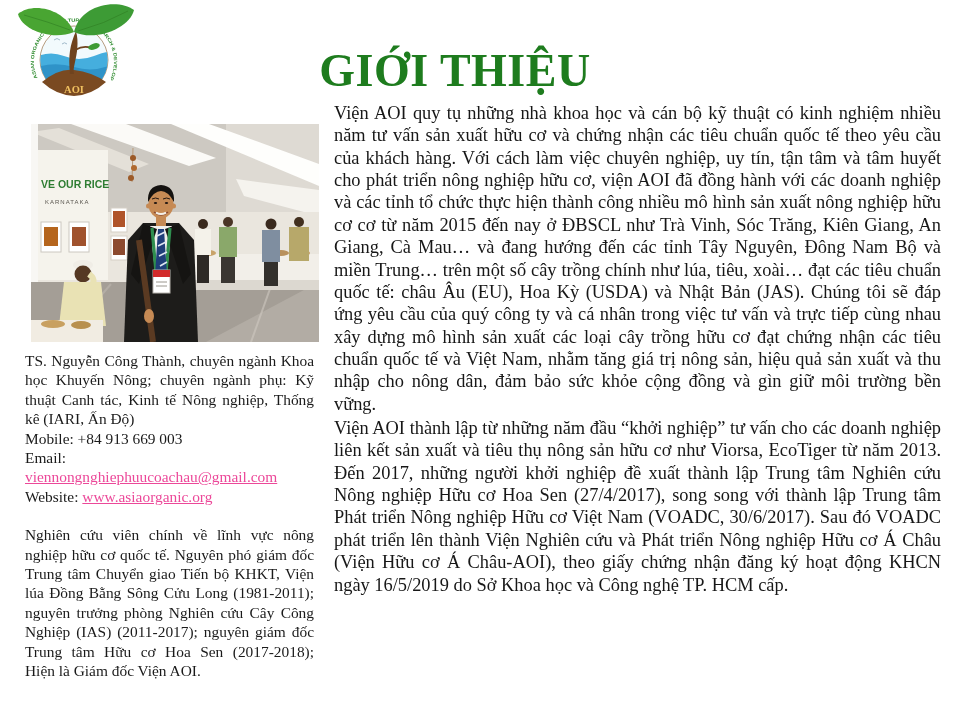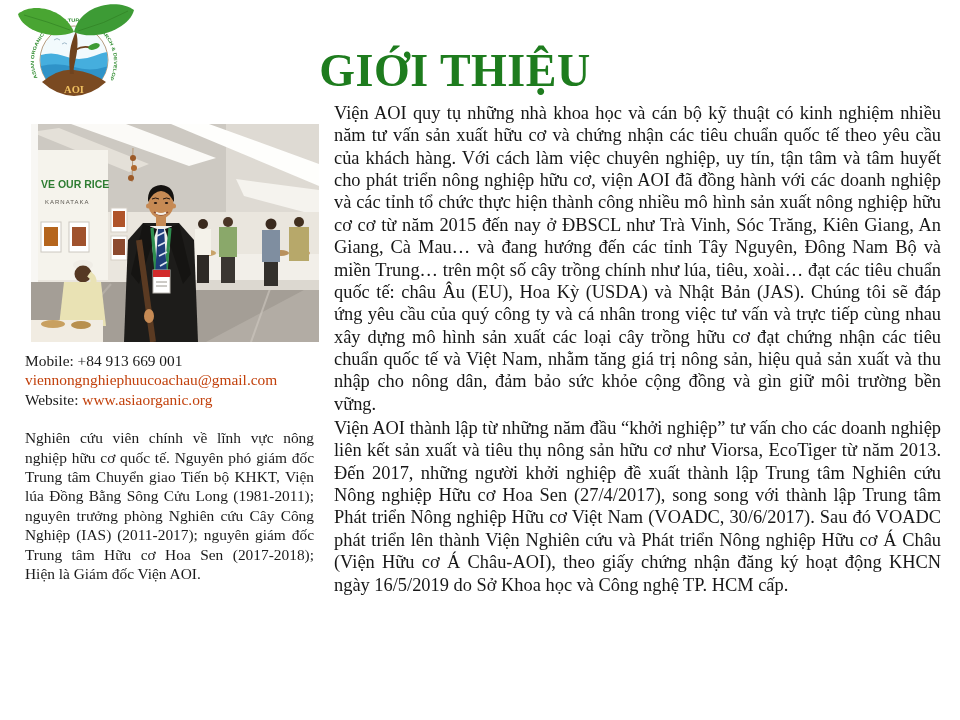--- a/index.html
+++ b/index.html
@@ -22,21 +22,21 @@
     overflow:hidden;background:#fde047;
   }
 
   .bio{
     position:absolute;top:351px;left:25px;width:289px;
     font-size:15.4px;line-height:1.26;color:#1a1a1a;text-align:justify;
   }
   .bio p{margin:0;}
   .bio .career{margin-top:19px;}
   .bio .line{display:block;}
-  .link{color:#c2410c;cursor:pointer;}
+  .link{color:#ec4899;text-decoration:underline;cursor:pointer;}
 
   .bodytext{
     position:absolute;top:102px;left:334px;width:607px;
     font-size:18.4px;line-height:1.215;color:#171717;text-align:justify;
   }
   .bodytext p{margin:0;}
   .bodytext p + p{margin-top:2px;}
 </style>
 </head>
 <body>
@@ -169,21 +169,23 @@
         <ellipse cx="135.5" cy="79" rx="1.7" ry="1.1" fill="#201510"></ellipse>
         <path d="M 121,75 q 3.5,-2 7,0 M 132,75 q 3.5,-2 7,0" stroke="#201510" stroke-width="1" fill="none"></path>
         <path d="M 123,88 Q 130,94 137,88" stroke="#8a4a30" stroke-width="1.4" fill="none"></path>
         <path d="M 125,88.6 Q 130,91.5 135,88.6" stroke="#f4f0e8" stroke-width="2" fill="none"></path>
         <ellipse cx="118" cy="192" rx="5" ry="7" fill="#c68a54"></ellipse>
       </g>
     </svg>
   </div>
 
   <div class="bio">
-    <span class="line">Mobile: +84 913 669 001</span>
+    <p>TS. Nguyễn Công Thành, chuyên ngành Khoa học Khuyến Nông; chuyên ngành phụ: Kỹ thuật Canh tác,  Kinh tế Nông nghiệp, Thống kê (IARI, Ấn Độ)</p>
+    <span class="line">Mobile: +84 913 669 003</span>
+    <span class="line">Email:</span>
     <span class="line link">viennongnghiephuucoachau@gmail.com</span>
     <span class="line"><span>Website: </span><span class="link">www.asiaorganic.org</span></span>
     <p class="career">Nghiên cứu viên chính về lĩnh vực nông nghiệp hữu cơ quốc tế. Nguyên phó giám đốc Trung tâm Chuyển giao Tiến bộ KHKT, Viện lúa Đồng Bằng Sông Cửu Long (1981-2011); nguyên trưởng phòng Nghiên cứu Cây Công Nghiệp (IAS) (2011-2017); nguyên giám đốc Trung tâm Hữu cơ Hoa Sen (2017-2018); Hiện là Giám đốc Viện AOI.</p>
   </div>
 
   <div class="bodytext">
     <p>Viện AOI quy tụ những nhà khoa học và cán bộ kỹ thuật có kinh nghiệm nhiều năm tư vấn sản xuất hữu cơ và chứng nhận các tiêu chuẩn quốc tế theo yêu cầu của khách hàng. Với cách làm việc chuyên nghiệp, uy tín, tận tâm và tâm huyết cho phát triển nông nghiệp hữu cơ, viện AOI đã đồng hành với các doanh nghiệp và các tỉnh tổ chức thực hiện thành công nhiều mô hình sản xuất nông nghiệp hữu cơ cơ từ năm 2015 đến nay ở ĐBSCL như Trà Vinh, Sóc Trăng, Kiên Giang, An Giang, Cà Mau… và đang hướng đến các tỉnh Tây Nguyên, Đông Nam Bộ và miền Trung… trên một số cây trồng chính như lúa, tiêu, xoài… đạt các tiêu chuẩn quốc tế: châu Âu (EU), Hoa Kỳ (USDA) và Nhật Bản (JAS). Chúng tôi sẽ đáp ứng yêu cầu của quý công ty và cá nhân trong việc tư vấn và trực tiếp cùng nhau xây dựng mô hình sản xuất các loại cây trồng hữu cơ đạt chứng nhận các tiêu chuẩn quốc tế và Việt Nam, nhằm tăng giá trị nông sản, hiệu quả sản xuất và thu nhập cho nông dân, đảm bảo sức khỏe cộng đồng và gìn giữ môi trường bền vững.</p>
     <p>Viện AOI thành lập từ những năm đầu “khởi nghiệp” tư vấn cho các doanh nghiệp liên kết sản xuất và tiêu thụ nông sản hữu cơ như Viorsa, EcoTiger từ năm 2013. Đến 2017, những người khởi nghiệp đề xuất thành lập Trung tâm Nghiên cứu Nông nghiệp Hữu cơ Hoa Sen (27/4/2017), song song với thành lập Trung tâm Phát triển Nông nghiệp Hữu cơ Việt Nam (VOADC, 30/6/2017). Sau đó VOADC phát triển lên thành Viện Nghiên cứu và Phát triển Nông nghiệp Hữu cơ Á Châu (Viện Hữu cơ Á Châu-AOI), theo giấy chứng nhận đăng ký hoạt động KHCN ngày 16/5/2019 do Sở Khoa học và Công nghệ TP. HCM cấp.</p>
   </div>
 

